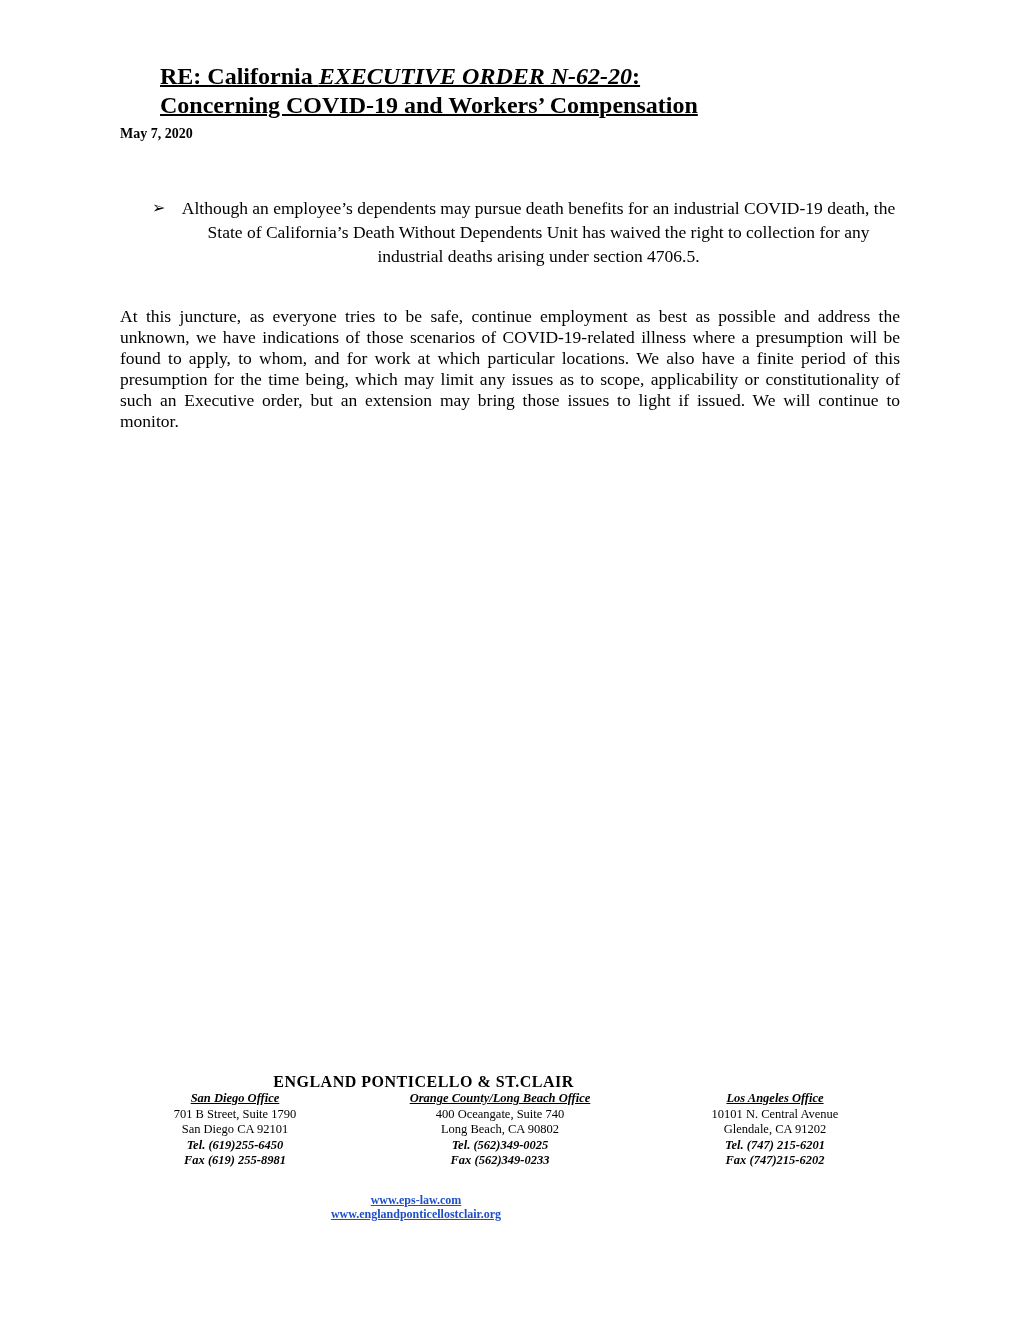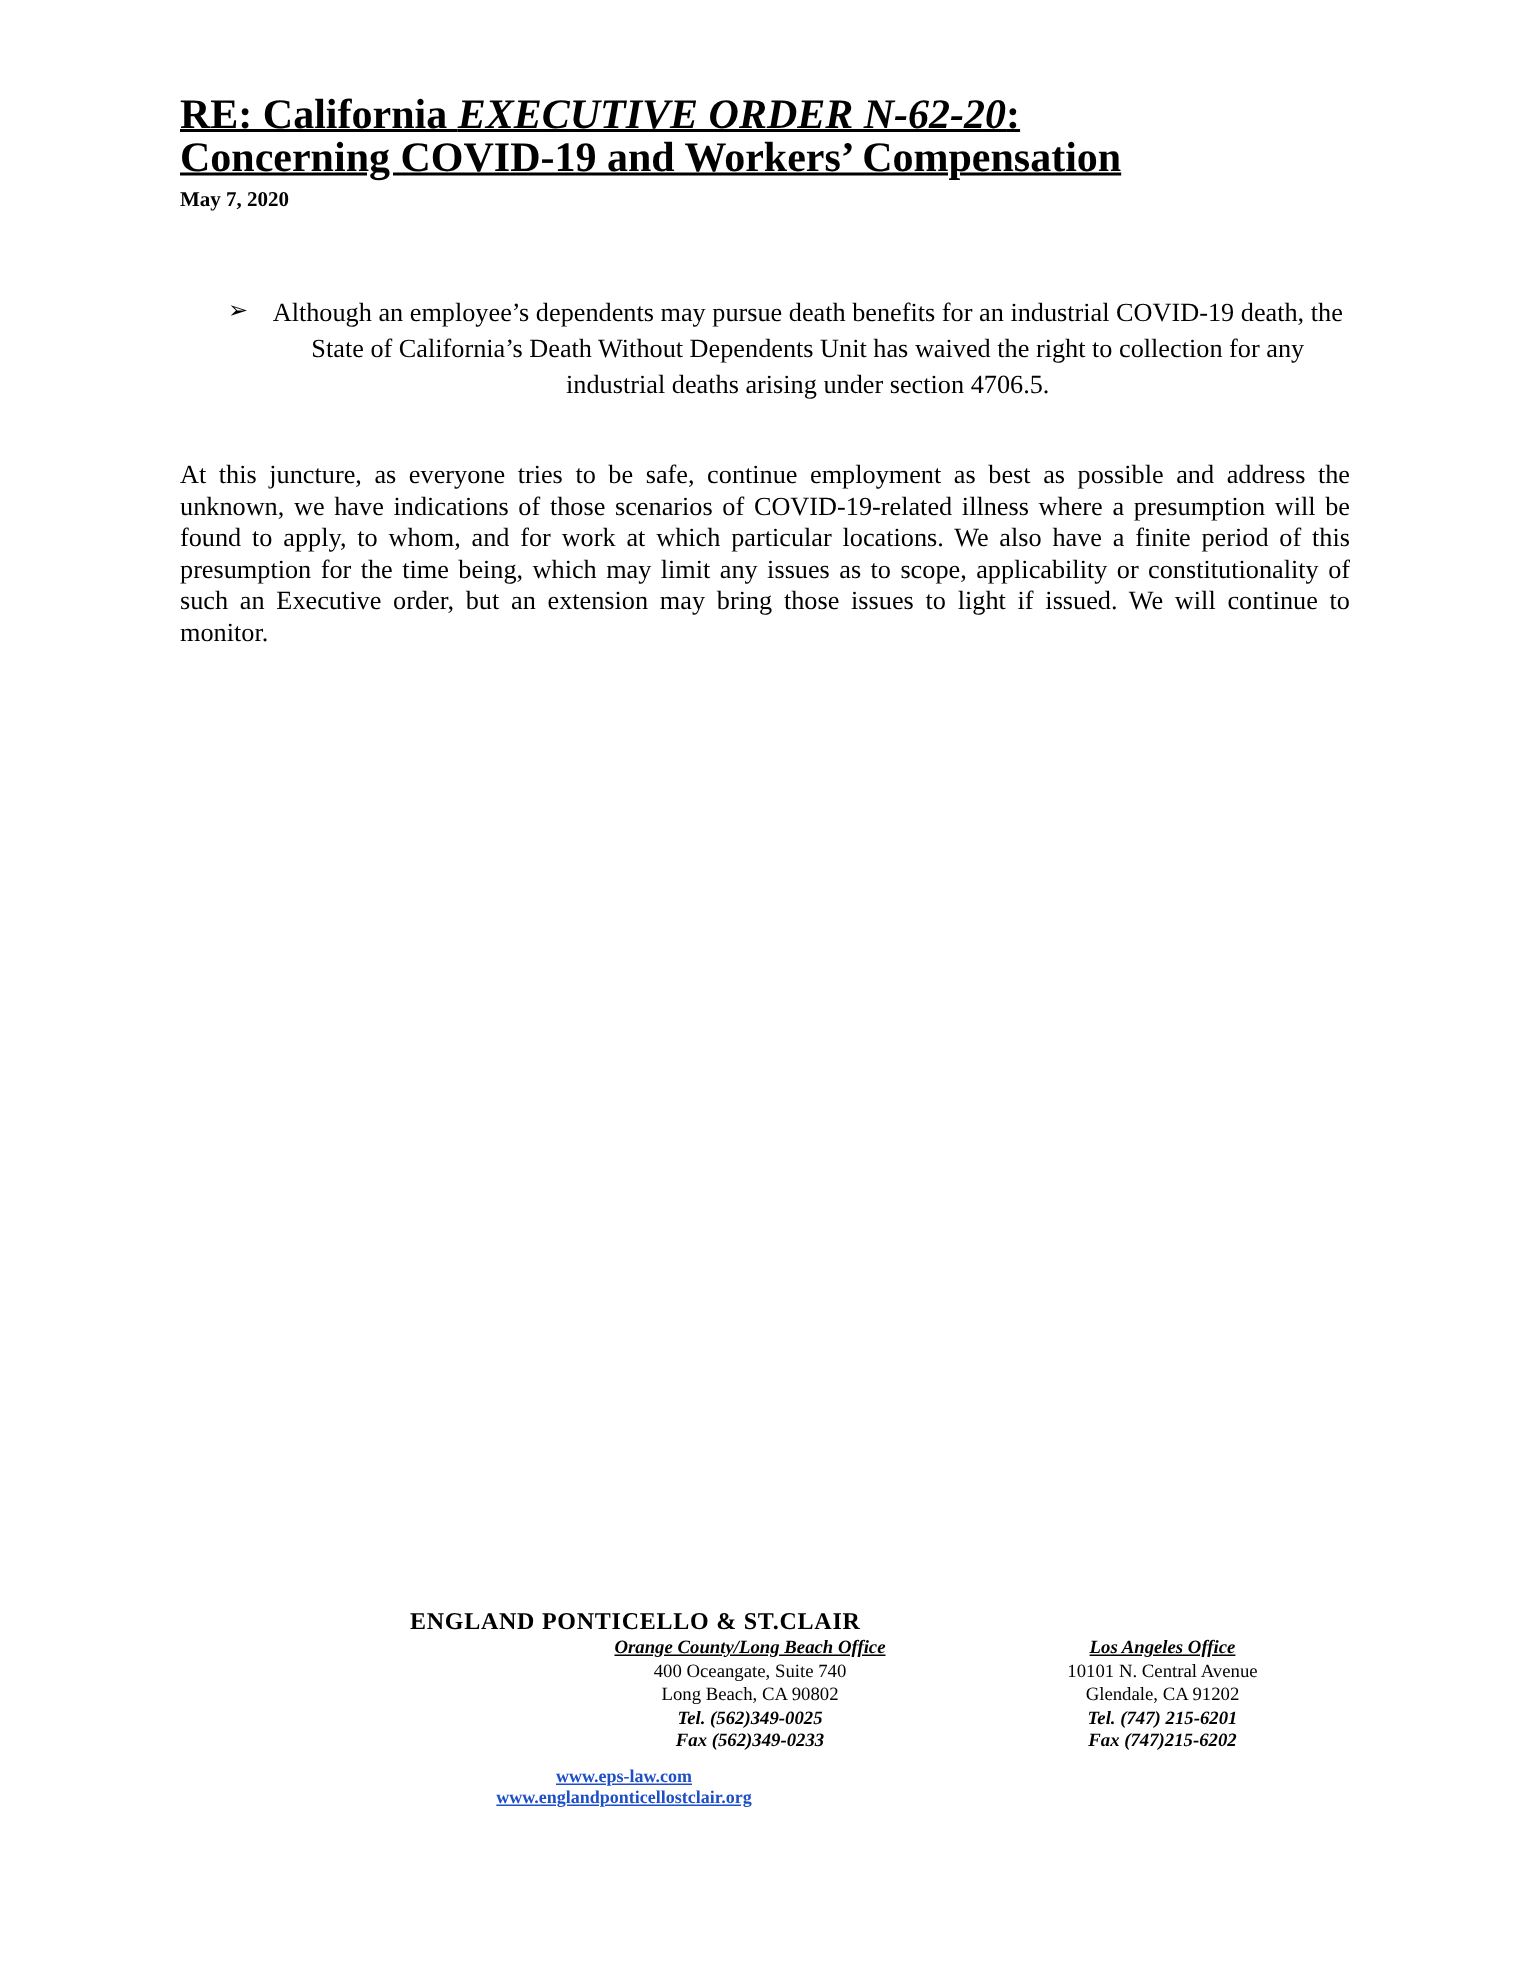--- a/index.html
+++ b/index.html
@@ -1,30 +1,30 @@
 <!DOCTYPE html>
 <html><head>
 <meta charset="utf-8">
 <style>
   html, body { margin:0; padding:0; background:#ffffff; }
   body { width:1020px; height:1320px; position:relative; font-family:"Liberation Serif", serif; color:#000; overflow:hidden; }
   .header { position:absolute; left:120px; top:62px; }
-  .title-line { font-weight:bold; font-size:28px; line-height:29px; text-decoration:underline; text-decoration-thickness:2px; white-space:nowrap; }
+  .title-line { font-weight:bold; font-size:24px; line-height:29px; text-decoration:underline; text-decoration-thickness:2px; white-space:nowrap;margin-left:40px; }
   .date-line { font-weight:bold; font-size:14px; line-height:27px; }
   .bullet { position:absolute; left:152px; top:196px; width:745px; font-size:17.5px; line-height:24px; }
   .bullet .arrow { position:absolute; left:0; top:0; font-size:16px; }
   .bullet .text { margin-left:28px;text-align:center; }
   .para { position:absolute; left:120px; top:306px; width:780px; font-size:17.5px; line-height:21px; text-align:justify; }
   .footer { position:absolute; left:0; top:1073px; width:832px; font-size:12.5px; }
   .firm { text-align:center; font-size:16px; font-weight:bold; letter-spacing:0.5px; margin-left:15px; }
   .offices { position:relative; height:80px; }
   .office { position:absolute; top:0; text-align:center; line-height:15.5px; }
   .office .name { font-style:italic; font-weight:bold; text-decoration:underline; }
   .office .phone { font-style:italic; font-weight:bold; }
-  .links { text-align:center; margin-top:6px; line-height:14px; font-size:12px; }
+  .links { text-align:center; margin-top:22px; line-height:14px; font-size:12px; }
   .links a { color:#1f4fc7; font-weight:bold; text-decoration:underline; }
 </style>
 </head>
 <body>
 
 <div class="header">
   <div class="title-line"><span>RE: California </span><i>EXECUTIVE ORDER N-62-20</i><span>:</span></div>
   <div class="title-line">Concerning COVID-19 and Workers’ Compensation</div>
   <div class="date-line">May 7, 2020</div>
 </div>
@@ -32,20 +32,27 @@
 <div class="bullet">
   <span class="arrow">➢</span>
   <div class="text">Although an employee’s dependents may pursue death benefits for an industrial COVID-19 death, the State of California’s Death Without Dependents Unit has waived the right to collection for any industrial deaths arising under section 4706.5.</div>
 </div>
 
 <div class="para">At this juncture, as everyone tries to be safe, continue employment as best as possible and address the unknown, we have indications of those scenarios of COVID-19-related illness where a presumption will be found to apply, to whom, and for work at which particular locations.  We also have a finite period of this presumption for the time being, which may limit any issues as to scope, applicability or constitutionality of such an Executive order, but an extension may bring those issues to light if issued.  We will continue to monitor.</div>
 
 <div class="footer">
   <div class="firm">ENGLAND PONTICELLO &amp; ST.CLAIR</div>
   <div class="offices">
+    <div class="office" style="left:150px;width:170px;">
+      <div class="name">San Diego Office</div>
+      <div>701 B Street, Suite 1790</div>
+      <div>San Diego CA 92101</div>
+      <div class="phone">Tel. (619)255-6450</div>
+      <div class="phone">Fax (619) 255-8981</div>
+    </div>
     <div class="office" style="left:385px;width:230px;">
       <div class="name">Orange County/Long Beach Office</div>
       <div>400 Oceangate, Suite 740</div>
       <div>Long Beach, CA 90802</div>
       <div class="phone">Tel.  (562)349-0025</div>
       <div class="phone">Fax (562)349-0233</div>
     </div>
     <div class="office" style="left:690px;width:170px;">
       <div class="name">Los Angeles Office</div>
       <div>10101 N. Central Avenue</div>

